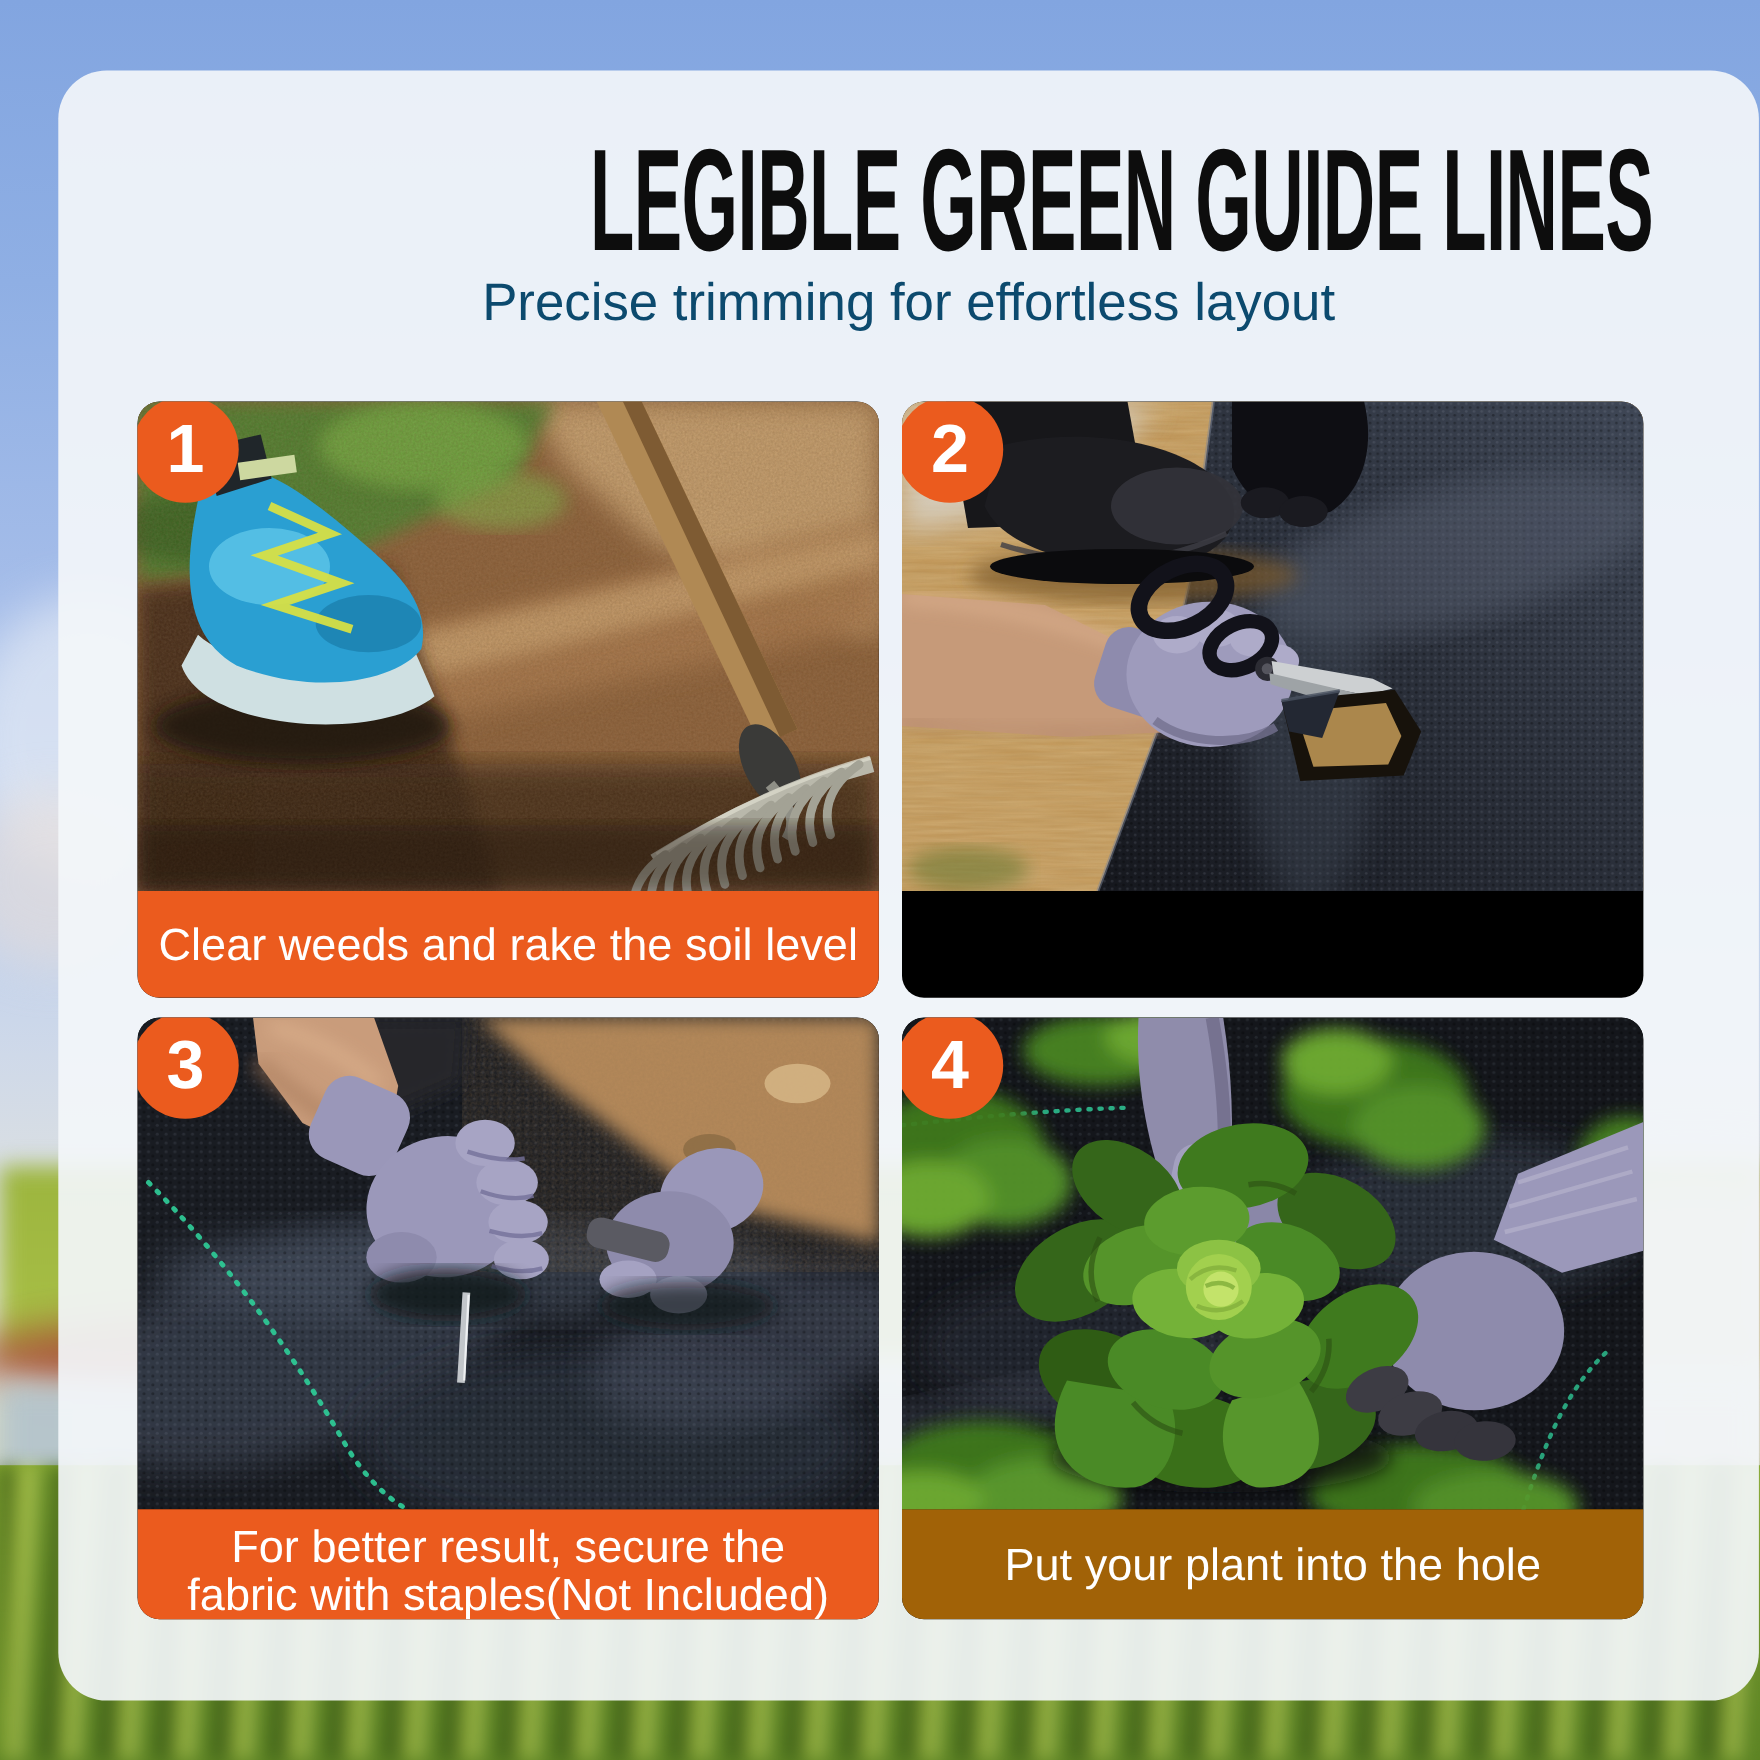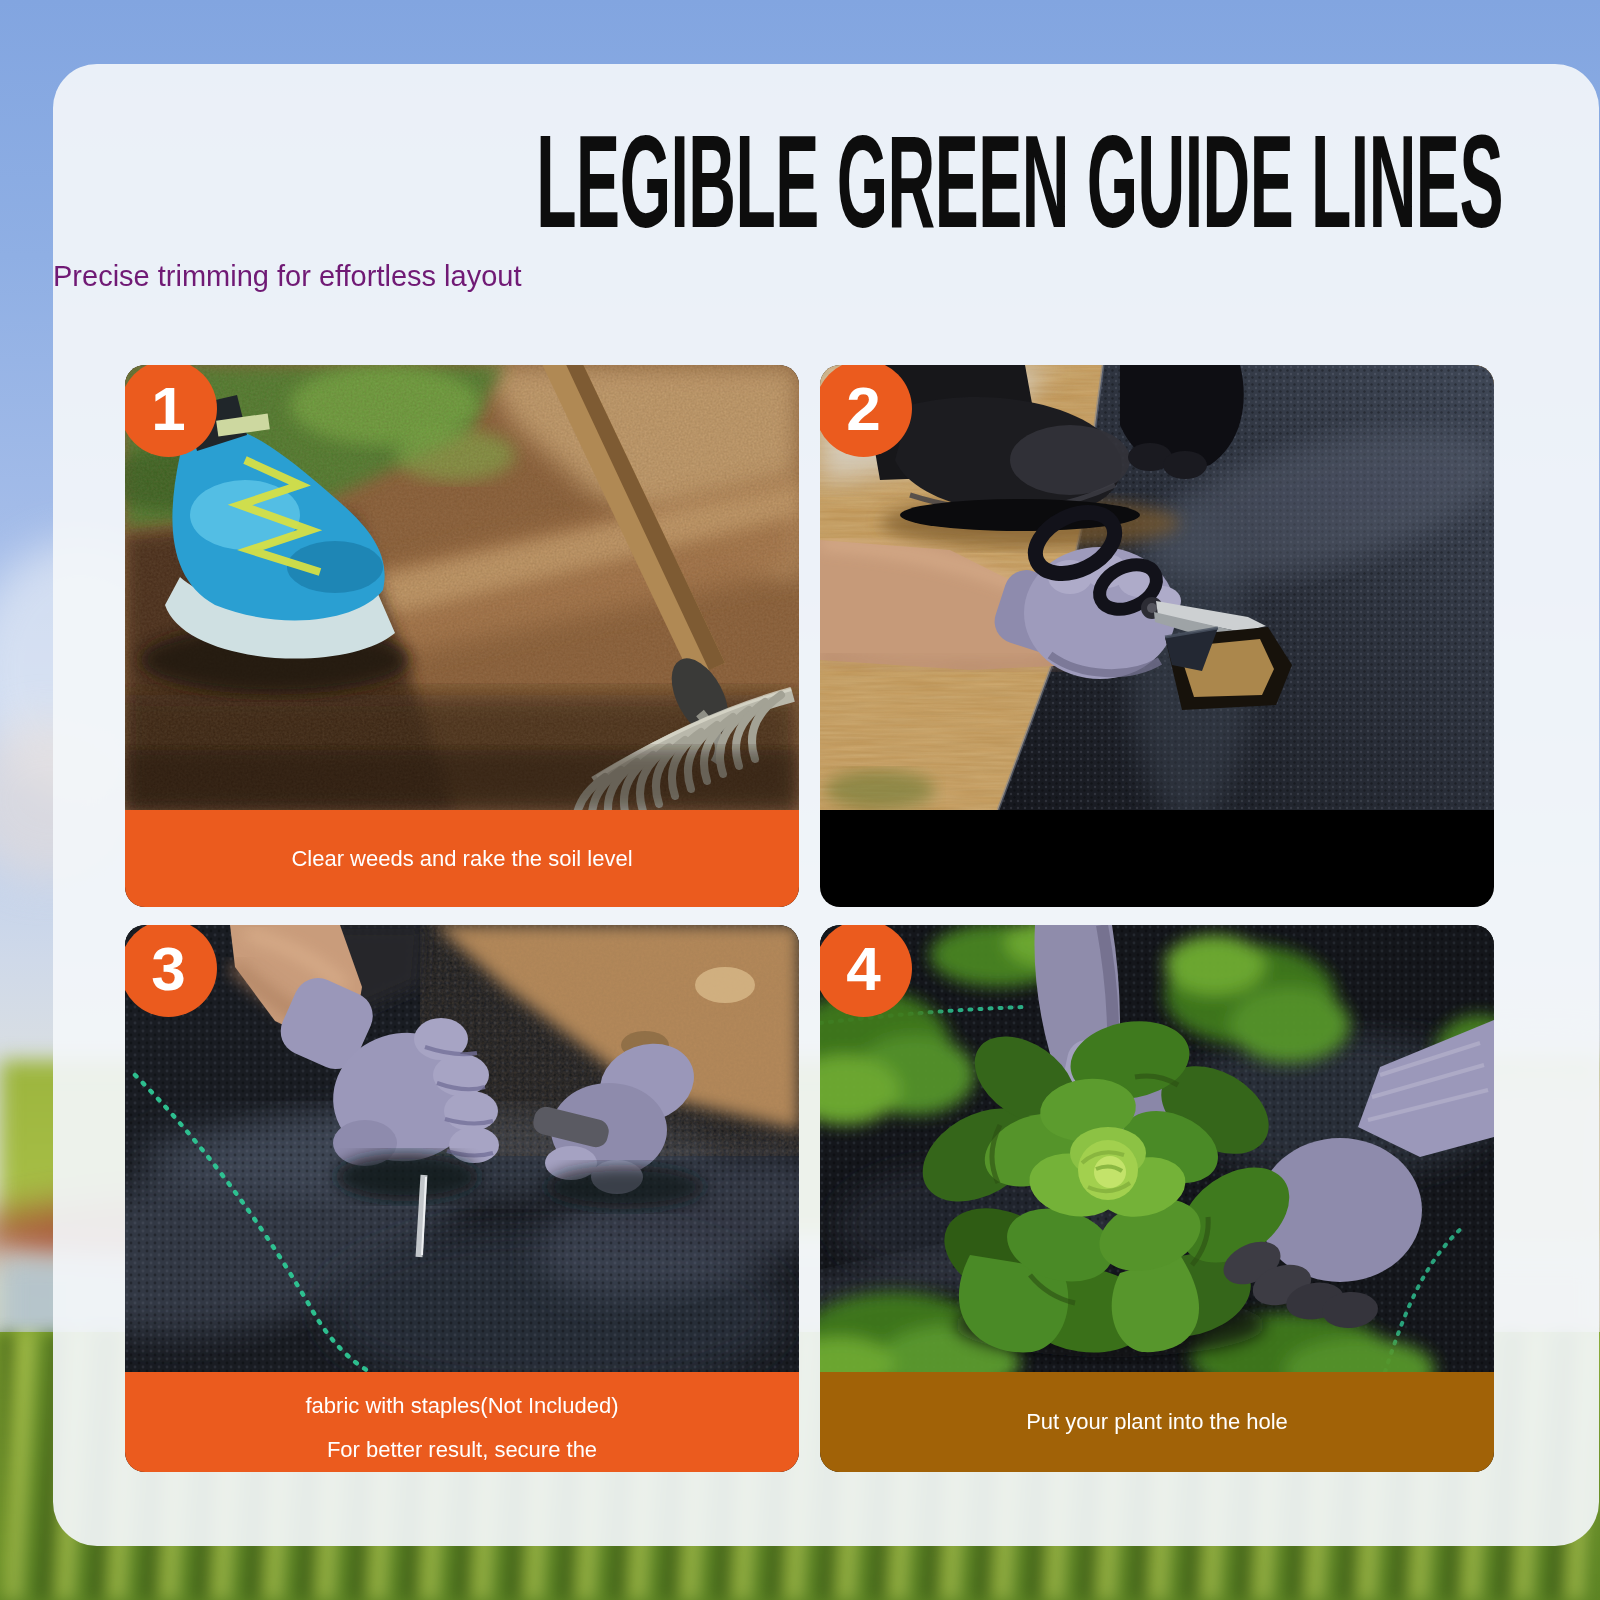--- a/index.html
+++ b/index.html
@@ -14,32 +14,32 @@
     position:absolute;left:53px;top:64px;width:1546px;height:1482px;
     background:rgba(243,246,250,0.92);
     border-radius:44px;
   }
   .title{position:absolute;top:52px;left:0;right:0;text-align:center;white-space:nowrap;}
   .title-inner{
     display:inline-block;transform:scaleX(0.5);transform-origin:50% 50%;
     font-size:132px;line-height:132px;font-weight:bold;letter-spacing:-1px;color:#0d0d0d;
   }
   .subtitle{
-    position:absolute;top:188px;left:0;right:0;text-align:left;
-    font-size:29px;line-height:48px;color:#701a75;
+    position:absolute;top:188px;left:0;right:0;text-align:center;
+    font-size:48px;line-height:48px;color:#0c4a6e;
   }
   .panel{
     position:absolute;width:674px;border-radius:20px;overflow:hidden;background:#000;
     display:flex;flex-direction:column;
   }
   .panel .photo{position:relative;width:674px;flex:0 0 auto;}
   .panel .photo svg{display:block;}
   .caption{
     flex:1 1 auto;display:flex;flex-direction:column;align-items:center;justify-content:center;
-    color:#ffffff;font-size:22px;line-height:44px;text-align:center;padding:12px 18px;
+    color:#ffffff;font-size:41px;line-height:44px;text-align:center;padding:12px 18px;
   }
   .badge{
     position:absolute;left:-5px;top:-5px;width:97px;height:97px;border-radius:50%;
     color:#fff;display:flex;align-items:center;justify-content:center;
     font-size:62px;font-weight:bold;
   }
   .p1{left:72px;top:301px;height:542px;}
   .p2{left:767px;top:301px;height:542px;}
   .p3{left:72px;top:861px;height:547px;}
   .p4{left:767px;top:861px;height:547px;}
@@ -290,22 +290,22 @@
           <ellipse cx="484" cy="205" rx="58" ry="47" fill="#8e8bac"></ellipse>
           <rect x="408" y="188" width="76" height="28" rx="12" fill="#5a5a62" transform="rotate(14 446 202)"></rect>
           <ellipse cx="446" cy="238" rx="26" ry="17" fill="#a5a2c2"></ellipse>
           <ellipse cx="492" cy="252" rx="26" ry="17" fill="#a5a2c2"></ellipse>
           <ellipse cx="500" cy="262" rx="80" ry="22" fill="#0f1217" opacity=".7" filter="url(#s3bl8)"></ellipse>
         </g>
       </svg>
       <div class="badge" style="background:#EB5B1E">3</div>
     </div>
     <div class="caption" style="background:#EB5B1E">
-      <span>fabric with staples(Not Included)</span>
-        <span>For better result, secure the</span>
+      <span>For better result, secure the</span>
+        <span>fabric with staples(Not Included)</span>
     </div>
   </div>
 
   <div class="panel p4">
     <div class="photo">
       <svg width="674" height="447" viewBox="0 0 674 447">
         <defs>
           <filter id="s4bl8">
               <feGaussianBlur stdDeviation="8"></feGaussianBlur>
             </filter>

